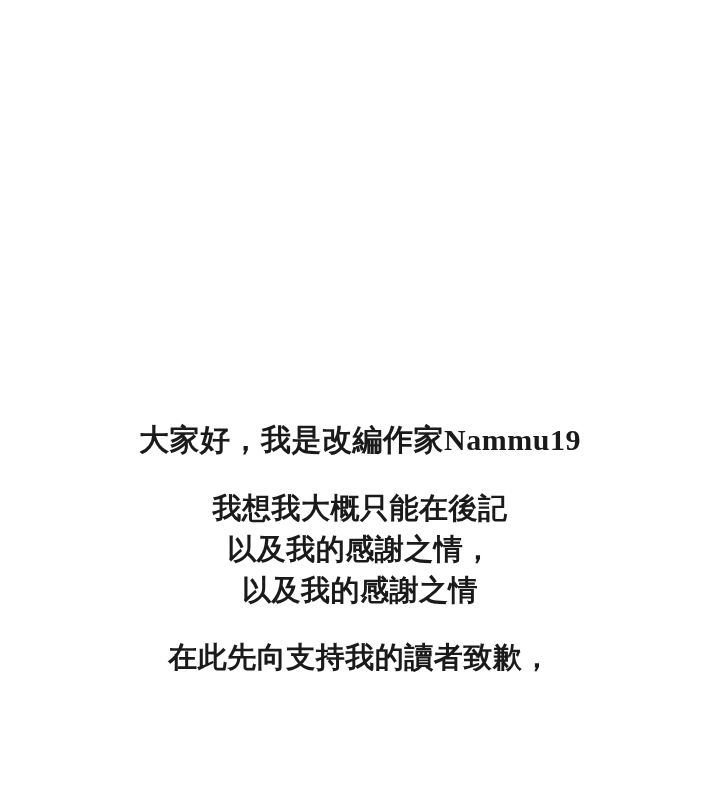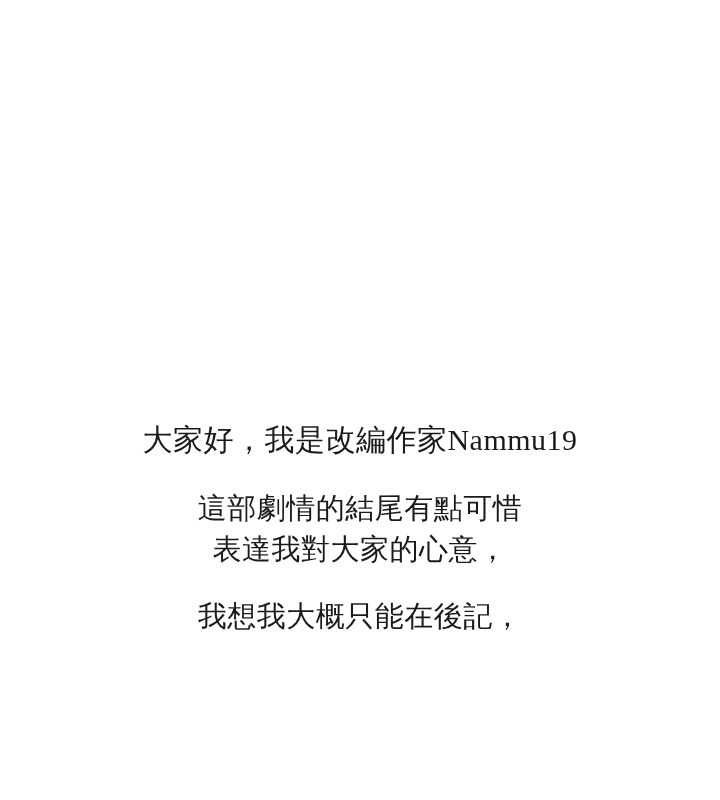--- a/index.html
+++ b/index.html
@@ -33,42 +33,44 @@
   }
   .para + .para {
     margin-top: 26px;
   }
   .line {
     display: block;
     font-size: 29px;
     line-height: 41px;
     letter-spacing: 0.5px;
     white-space: nowrap;
+    font-weight: bold;
   }
   .para-greeting .line {
     font-size: 30px;
     line-height: 44px;
   }
   .para-closing {
     margin-top: 44px;
   }
 </style>
 </head>
 <body>
 
 <div class="page">
   <div class="text-stack">
 
     <div class="para para-greeting">
       <span class="line">大家好，我是改編作家Nammu19</span>
     </div>
 
     <div class="para para-message">
-      <span class="line">這部劇情的結尾有點可惜</span>
-      <span class="line">表達我對大家的心意，</span>
+      <span class="line">我想我大概只能在後記</span>
+      <span class="line">以及我的感謝之情，</span>
+      <span class="line">以及我的感謝之情</span>
     </div>
 
     <div class="para para-closing">
-      <span class="line">我想我大概只能在後記，</span>
+      <span class="line">在此先向支持我的讀者致歉，</span>
     </div>
 
   </div>
 </div>
 
 </body></html>

